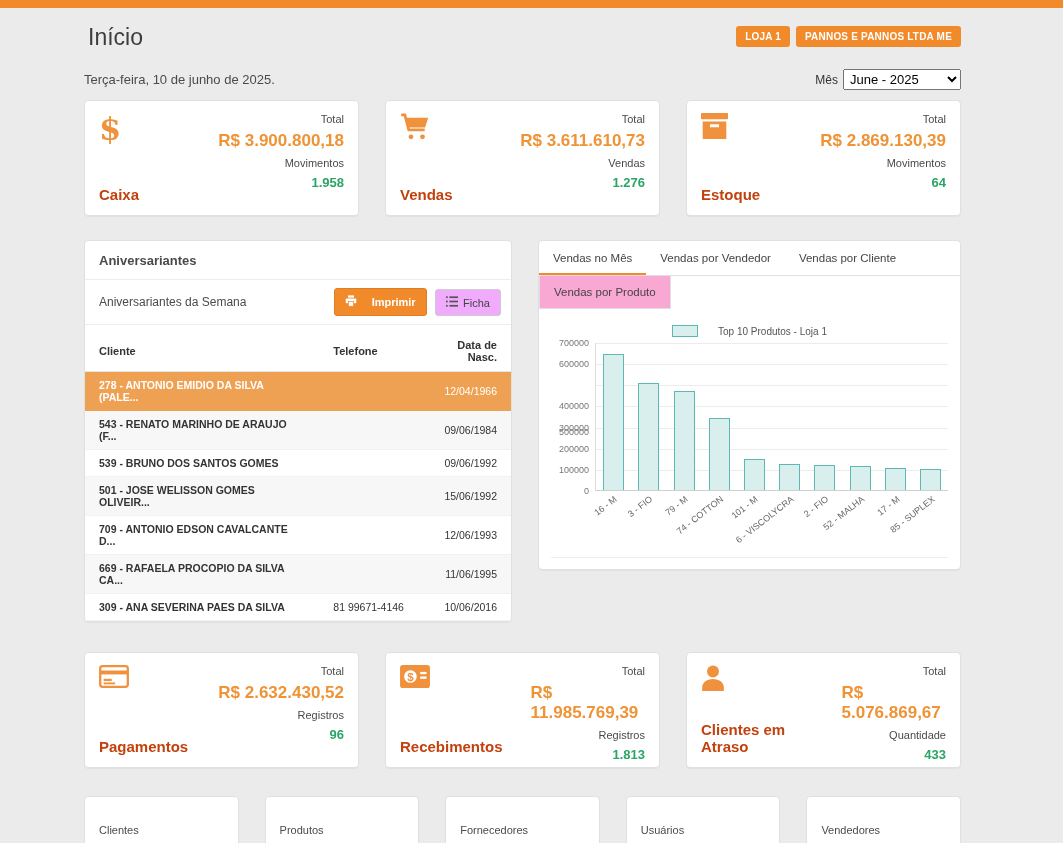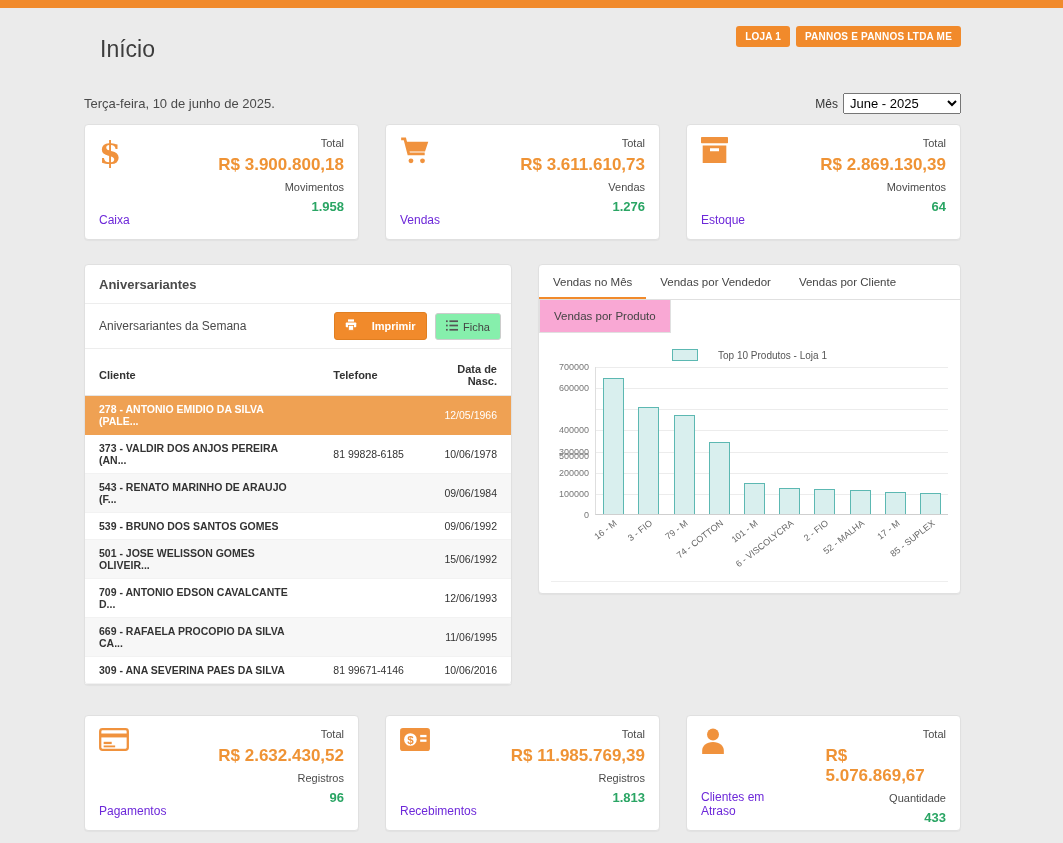--- a/index.html
+++ b/index.html
@@ -8,52 +8,52 @@
     width:1063px; height:843px; overflow:hidden;
     background:#ebebeb;
     font-family:"Liberation Sans", sans-serif;
     color:#444;
   }
   .topstrip { height:8px; background:#f18a2b; }
   .container { margin-left:84px; width:877px; }
 
   
   .header-row { display:flex; justify-content:space-between; align-items:flex-start; padding-top:12px; }
-  .page-title { font-size:23px; font-weight:500; color:#3d3d3d; margin:16px; }
+  .page-title { font-size:23px; font-weight:500; color:#3d3d3d; margin:4px; }
   .header-buttons { display:flex; gap:6px; margin-top:6px; }
   .pill-btn { background:#f18a2b; color:#fff; font-size:10px; font-weight:bold; padding:5px 9px; border-radius:3px; border:none; letter-spacing:.2px; cursor:pointer; font-family:inherit; }
 
   .date-row { display:flex; justify-content:space-between; align-items:center; margin-top:14px; }
   .date-text { font-size:13px; color:#4a4a4a;text-align:center; }
   .month-box { font-size:12px; color:#333; display:flex; align-items:center; gap:5px; }
   .month-box select { font-size:13px; padding:1px 2px; width:118px; font-family:inherit; }
 
   
   .cards-row { display:flex; gap:26px; margin-top:10px; }
   .stat-card { flex:1; background:#fff; border:1px solid #e0e0e0; border-radius:4px; padding:12px 14px; height:116px; display:flex; justify-content:space-between; box-shadow:0 1px 1px rgba(0,0,0,.04); }
   .stat-left { display:flex; flex-direction:column; justify-content:space-between; }
   .stat-icon { color:#f0923d; line-height:1; }
   .dollar-glyph { font-family:"DejaVu Serif", serif; font-size:32px; font-weight:bold; color:#f0923d; }
-  .stat-name { font-size:12px; font-weight:normal; color:#6d28d9; }
+  .stat-name { font-size:15px; font-weight:bold; color:#c2410c; }
   .stat-right { display:flex; flex-direction:column; align-items:flex-end; gap:6px;margin-left:28px; }
   .stat-label { font-size:11px; color:#4a4a4a; }
   .stat-value { font-size:17px; font-weight:bold; color:#ef9335; }
   .stat-count { font-size:13px; font-weight:bold; color:#2aa564; }
 
   
   .middle-row { display:flex; gap:26px; margin-top:24px; align-items:flex-start; }
   .panel { background:#fff; border:1px solid #e0e0e0; border-radius:4px; box-shadow:0 1px 1px rgba(0,0,0,.04); }
   .birthdays-panel { width:428px; }
   .sales-panel { width:423px; }
 
   .panel-header { padding:12px 14px 11px; font-size:13px; font-weight:bold; color:#4a4a4a; border-bottom:1px solid #ededed; }
   .panel-subrow { display:flex; justify-content:space-between; align-items:center; padding:8px 10px 8px 14px; border-bottom:1px solid #ededed; }
   .subtitle { font-size:12px; color:#4a4a4a; }
   .btn-orange { display:inline-flex; align-items:center; gap:15px; background:#f18a2b; color:#fff; font-size:11px; font-weight:bold; border:1px solid #e07f22; border-radius:3px; padding:6px 10px; cursor:pointer; font-family:inherit; }
-  .btn-white { display:inline-flex; align-items:center; gap:5px; background:#86efac; color:#444; font-size:11px; border:1px solid #ccc; border-radius:3px; padding:6px 10px; margin-left:4px; cursor:pointer; font-family:inherit; }
+  .btn-white { display:inline-flex; align-items:center; gap:5px; background:#f0abfc; color:#444; font-size:11px; border:1px solid #ccc; border-radius:3px; padding:6px 10px; margin-left:4px; cursor:pointer; font-family:inherit; }
 
   table.bday { width:100%; border-collapse:collapse; margin-top:6px; }
   table.bday th { font-size:11px; color:#333; text-align:left; padding:8px 14px; border-bottom:1px solid #e5e5e5; }
   table.bday th.col-date { text-align:right; }
   table.bday td { font-size:10.5px; color:#333; padding:7px 14px; border-bottom:1px solid #f2f2f2; }
   td.cliente { font-weight:bold; width:55%; }
   td.telefone { width:26%; }
   td.nasc { width:19%; text-align:right; }
   tr.alt { background:#f7f7f7; }
   tr.highlight { background:#efa153; }
@@ -209,26 +209,21 @@
           <tr>
             <th>Cliente</th>
             <th>Telefone</th>
             <th class="col-date">Data de Nasc.</th>
           </tr>
         </thead>
         <tbody>
           <tr class="highlight">
             <td class="cliente">278 - ANTONIO EMIDIO DA SILVA (PALE...</td>
             <td class="telefone"></td>
-            <td class="nasc">12/05/1966</td>
-          </tr>
-          <tr>
-            <td class="cliente">373 - VALDIR DOS ANJOS PEREIRA (AN...</td>
-            <td class="telefone">81 99828-6185</td>
-            <td class="nasc">10/06/1978</td>
+            <td class="nasc">12/04/1966</td>
           </tr>
           <tr class="alt">
             <td class="cliente">543 - RENATO MARINHO DE ARAUJO (F...</td>
             <td class="telefone"></td>
             <td class="nasc">09/06/1984</td>
           </tr>
           <tr>
             <td class="cliente">539 - BRUNO DOS SANTOS GOMES</td>
             <td class="telefone"></td>
             <td class="nasc">09/06/1992</td>

